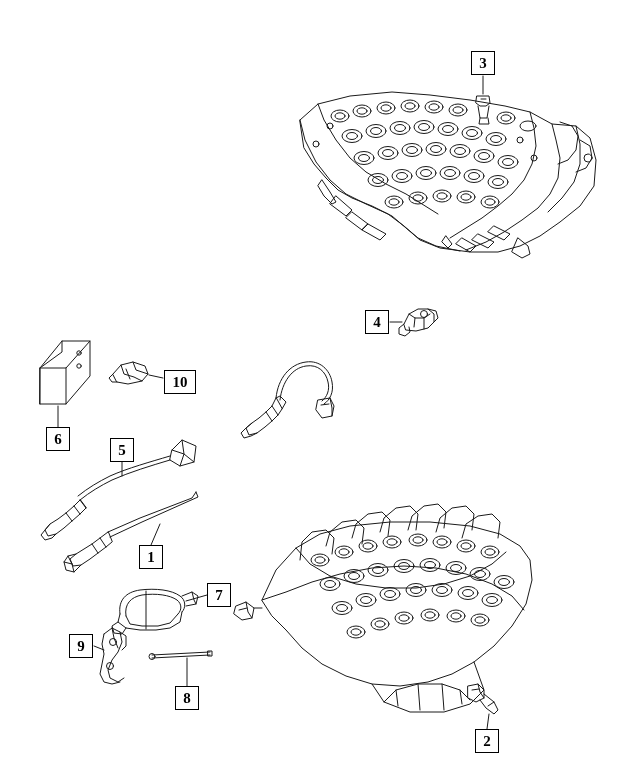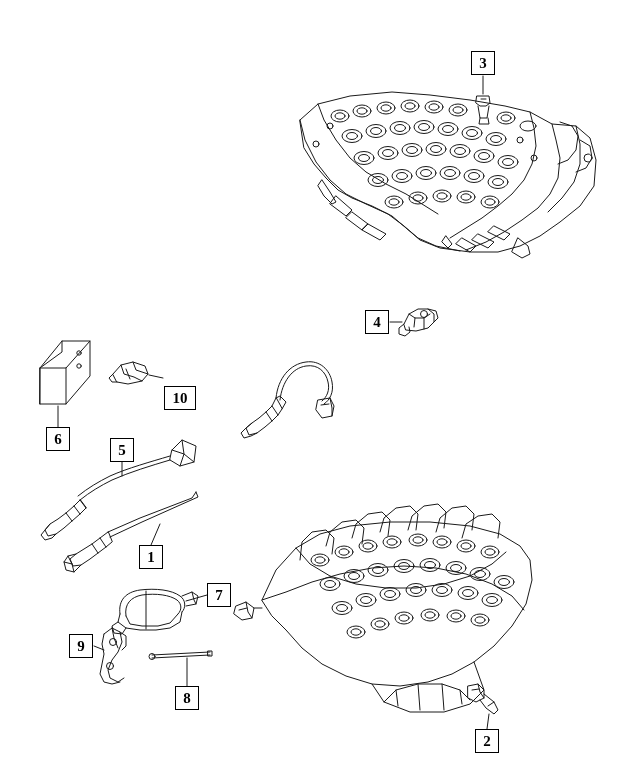--- a/index.html
+++ b/index.html
@@ -386,15 +386,15 @@
 
   <div class="callout" style="left:139px; top:545px;">1</div>
   <div class="callout" style="left:475px; top:729px;">2</div>
   <div class="callout" style="left:471px; top:51px;">3</div>
   <div class="callout" style="left:365px; top:310px;">4</div>
   <div class="callout" style="left:110px; top:438px;">5</div>
   <div class="callout" style="left:46px; top:427px;">6</div>
   <div class="callout" style="left:207px; top:583px;">7</div>
   <div class="callout" style="left:175px; top:686px;">8</div>
   <div class="callout" style="left:69px; top:634px;">9</div>
-  <div class="callout" style="left:164px; top:370px; width:32px;margin-top:16px;">10</div>
+  <div class="callout" style="left:164px; top:370px; width:32px;">10</div>
 
 </div>
 
 </body></html>

